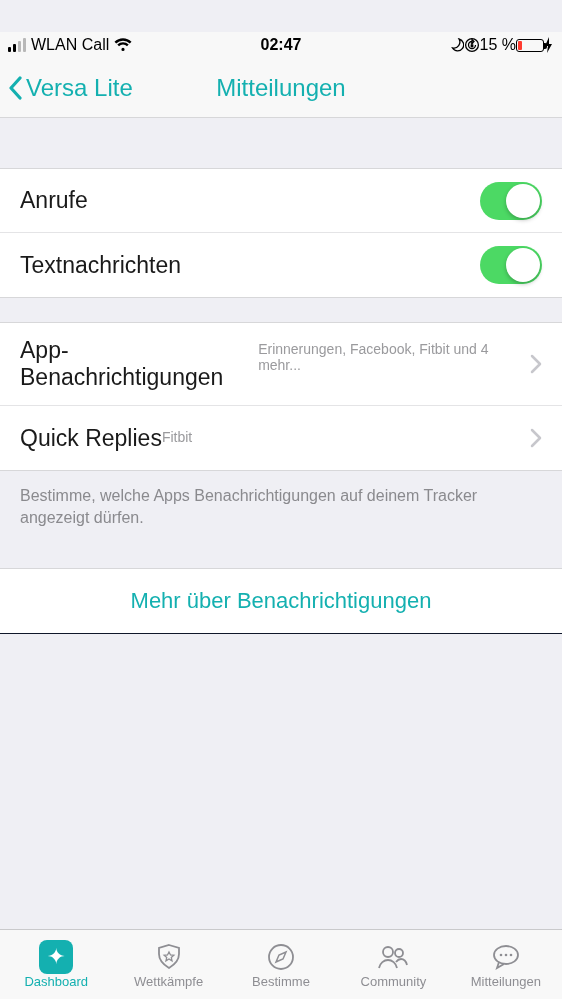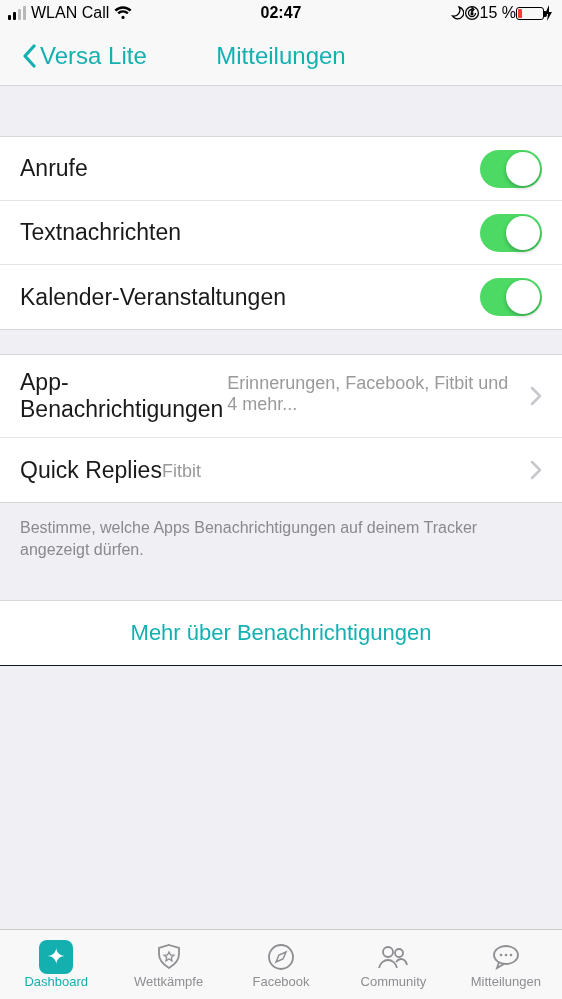--- a/index.html
+++ b/index.html
@@ -15,20 +15,21 @@
   
   .status-bar {
     height: 26px;
     background: #f8f8f8;
     display: flex;
     align-items: center;
     font-size: 16px;
     font-weight: 500;
     padding: 0 8px;
     position: relative;
+    margin-top: 32px;
   }
   .sb-left { display:flex; align-items:center; gap:5px; }
   .sb-center {
     position: absolute; left:0; right:0; text-align:center;
     font-weight:600;
   }
   .sb-right {
     margin-left:auto; display:flex; align-items:center; gap:0;
   }
   .signal { display:flex; align-items:flex-end; gap:2px; }
@@ -48,21 +49,21 @@
   .battery-fill{
     position:absolute; left:1px; top:1px; bottom:1px; width:15%;
     background:#ff3b30; border-radius:1px;
   }
 
   
   .nav {
     height: 60px; background:#f8f8f8;
     border-bottom:1px solid #d7d7d9;
     display:flex; align-items:center;
-    padding: 0 22px;
+    padding: 0 8px;
     position:relative;
   }
   .back {
     display:flex; align-items:center; gap:4px;
     font-size:24px; color:#14b0b0; font-weight:400;
   }
   .chev-left{
     width:14px;height:24px;
   }
   .nav-title{
@@ -74,21 +75,21 @@
   
   .spacer { height:50px; }
   .group { background:#fff; border-top:1px solid #d7d7d9; border-bottom:1px solid #d7d7d9; }
   .cell {
     min-height:64px; padding:0 20px;
     display:flex; align-items:center; justify-content:space-between;
     border-bottom:1px solid #e4e4e6;
   }
   .cell:last-child{border-bottom:none;}
   .cell-title{ font-size:23px; color:#1a1a1a; }
-  .cell-sub{ font-size:18px; color:#9a9a9d; margin-top:4px; }
+  .cell-sub{ font-size:14px; color:#9a9a9d; margin-top:4px; }
   .cell-text{ display:flex; flex-direction:row; padding:14px 0; }
   .toggle{
     width:62px; height:38px; background:#4cd964;
     border-radius:20px; position:relative; flex-shrink:0;
   }
   .toggle .knob{
     position:absolute; right:2px; top:2px;
     width:34px; height:34px; background:#fff; border-radius:50%;
     box-shadow:0 2px 4px rgba(0,0,0,.25);
   }
@@ -188,26 +189,20 @@
     <div class="toggle">
         <span class="knob"></span>
       </div>
   </div>
   <div class="cell">
     <span class="cell-title">Textnachrichten</span>
     <div class="toggle">
         <span class="knob"></span>
       </div>
   </div>
-  <div class="cell">
-    <span class="cell-title">Kalender-Veranstaltungen</span>
-    <div class="toggle">
-        <span class="knob"></span>
-      </div>
-  </div>
 </div>
 
 <div style="height:24px"></div>
 
 <div class="group">
   <div class="cell">
     <div class="cell-text">
       <span class="cell-title">App-Benachrichtigungen</span>
       <span class="cell-sub">Erinnerungen, Facebook, Fitbit und 4 mehr...</span>
     </div>
@@ -250,21 +245,21 @@
     </span>
     <span>Wettkämpfe</span>
   </div>
   <div class="tab">
     <span class="ico">
       <svg width="30" height="30" viewBox="0 0 30 30">
           <circle cx="15" cy="15" r="12" fill="none" stroke="#8e8e93" stroke-width="1.8"></circle>
           <path d="M20 10l-3 7-7 3 3-7z" fill="none" stroke="#8e8e93" stroke-width="1.5"></path>
         </svg>
     </span>
-    <span>Facebook</span>
+    <span>Bestimme</span>
   </div>
   <div class="tab">
     <span class="ico">
       <svg width="34" height="30" viewBox="0 0 34 30">
           <circle cx="12" cy="10" r="5" fill="none" stroke="#8e8e93" stroke-width="1.8"></circle>
           <circle cx="23" cy="11" r="4" fill="none" stroke="#8e8e93" stroke-width="1.8"></circle>
           <path d="M3 26c1-5 5-8 9-8s8 3 9 8M20 20c1.5-2 3.5-3 5-3 3 0 5 2 6 6" fill="none" stroke="#8e8e93" stroke-width="1.8"></path>
         </svg>
     </span>
     <span>Community</span>

